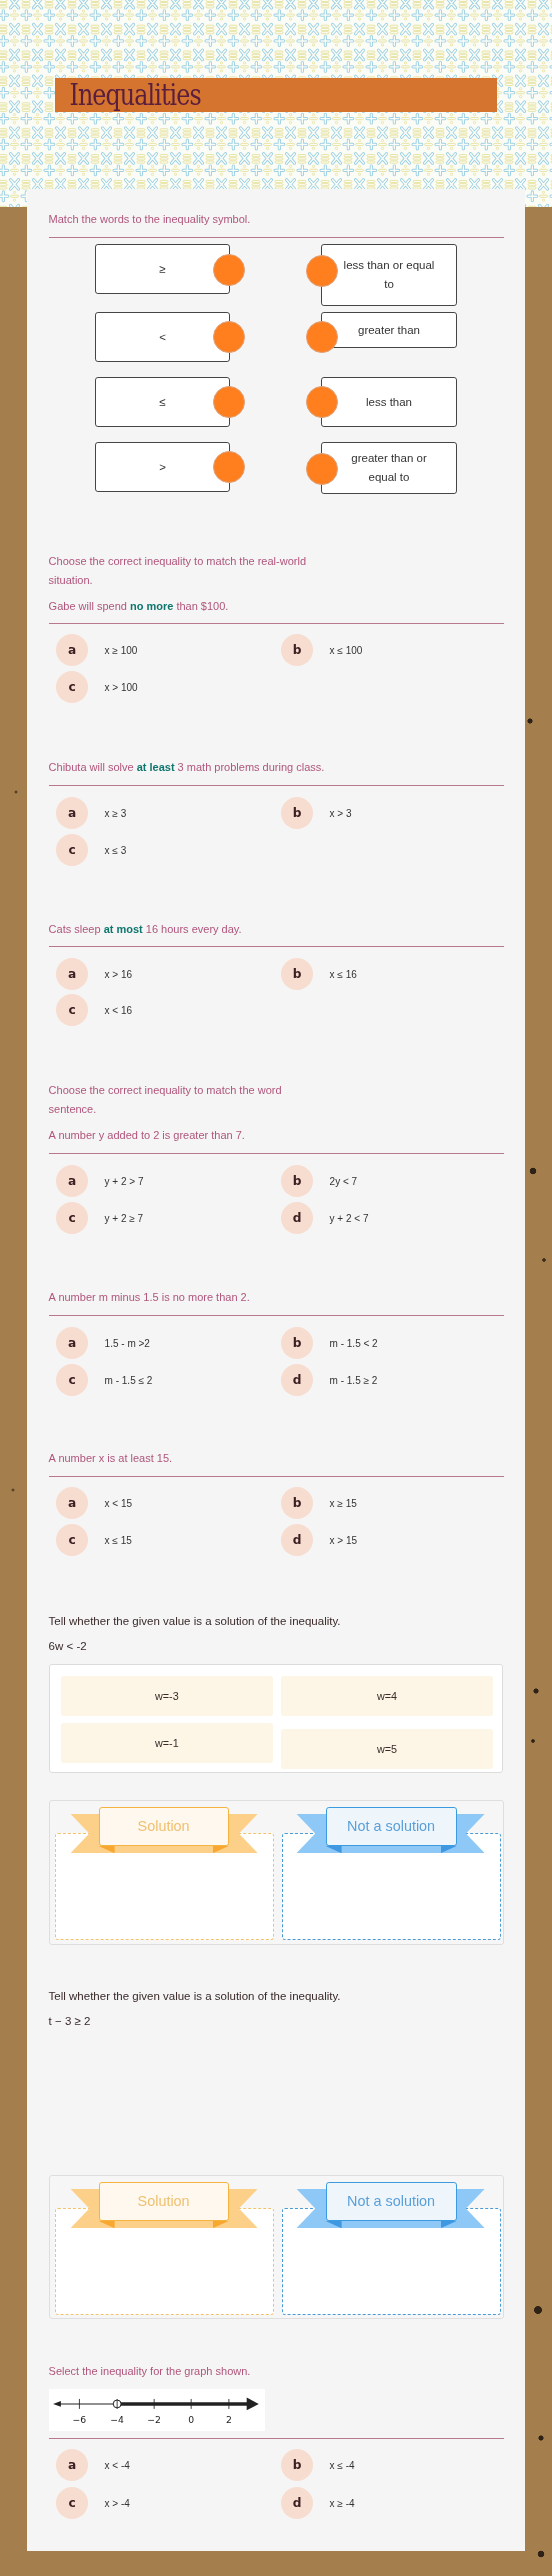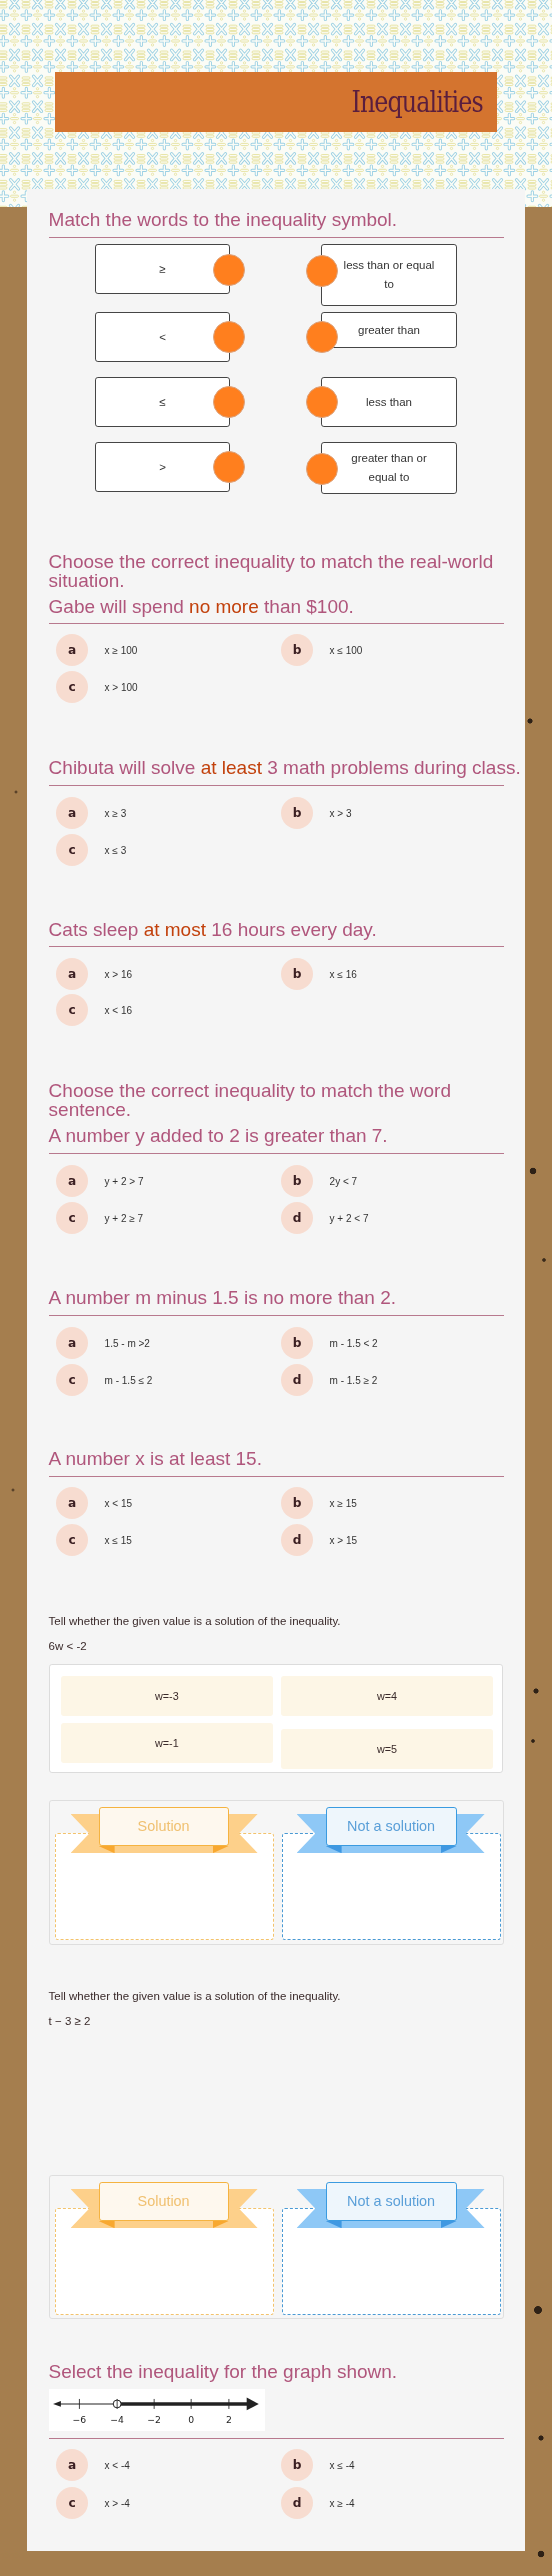--- a/index.html
+++ b/index.html
@@ -14,27 +14,27 @@
       radial-gradient(circle at 533px 1741px, #2e2116 0 1.4px, transparent 2.2px),
       radial-gradient(circle at 538px 2310px, #2e2116 0 3.6px, transparent 4.3px),
       radial-gradient(circle at 541px 2438px, #2e2116 0 2.2px, transparent 2.9px),
       radial-gradient(circle at 541px 2554px, #2e2116 0 2.9px, transparent 3.6px),
       radial-gradient(circle at 16px 792px, #5a4228 0 1.1px, transparent 1.8px),
       radial-gradient(circle at 13px 1490px, #5a4228 0 1.1px, transparent 1.8px),
       radial-gradient(circle at 544px 1260px, #3a2a1a 0 1.4px, transparent 2.2px);
   }
   .pattern{position:absolute;left:0;top:0;width:553px;height:207px;background:#fbfcf6;overflow:hidden;}
   .pattern svg{display:block;}
-  .header-bar{position:absolute;left:55px;top:72px;width:442px;height:60px;background:#d4742f;
-    display:flex;align-items:center;justify-content:flex-end;}
+  .header-bar{position:absolute;left:55px;top:78px;width:442px;height:34px;background:#d4742f;
+    display:flex;align-items:center;justify-content:flex-start;}
   .header-title{font-family:"DejaVu Serif",serif;font-size:29px;color:#5a1e3e;letter-spacing:-1.1px;transform:scaleX(0.82);}
   .panel{position:absolute;left:27px;top:189px;width:498px;height:2362px;background:#f5f5f5;}
 
-  .h{position:absolute;left:21.6px;width:464px;color:#b0567c;font-size:19px;line-height:19.4px;white-space:nowrap;}
-  .h b{font-weight:normal;color:#c2410c;}
+  .h{position:absolute;left:21.6px;width:464px;color:#b0567c;font-size:11px;line-height:19.4px;white-space:nowrap;}
+  .h b{font-weight:bold;color:#0f766e;}
   .h .line{display:block;}
   .divider{position:absolute;left:21.6px;width:455px;height:0;border-top:1.1px solid #b8798e;}
 
   .opt{position:absolute;height:32px;display:flex;align-items:center;cursor:pointer;}
   .badge{width:32px;height:32px;border-radius:50%;background:#f7dcd0;display:flex;align-items:center;justify-content:center;
     font-family:"DejaVu Sans",sans-serif;font-weight:bold;font-size:12.2px;color:#3b1f22;flex:0 0 auto;}
   .opt-text{margin-left:16.6px;font-size:10px;color:#333;white-space:nowrap;}
 
   .mbox{position:absolute;background:#fff;border:1.1px solid #454545;border-radius:2.9px;box-sizing:border-box;
     display:flex;align-items:center;justify-content:center;text-align:center;color:#333;font-size:11.5px;line-height:18.7px;}

